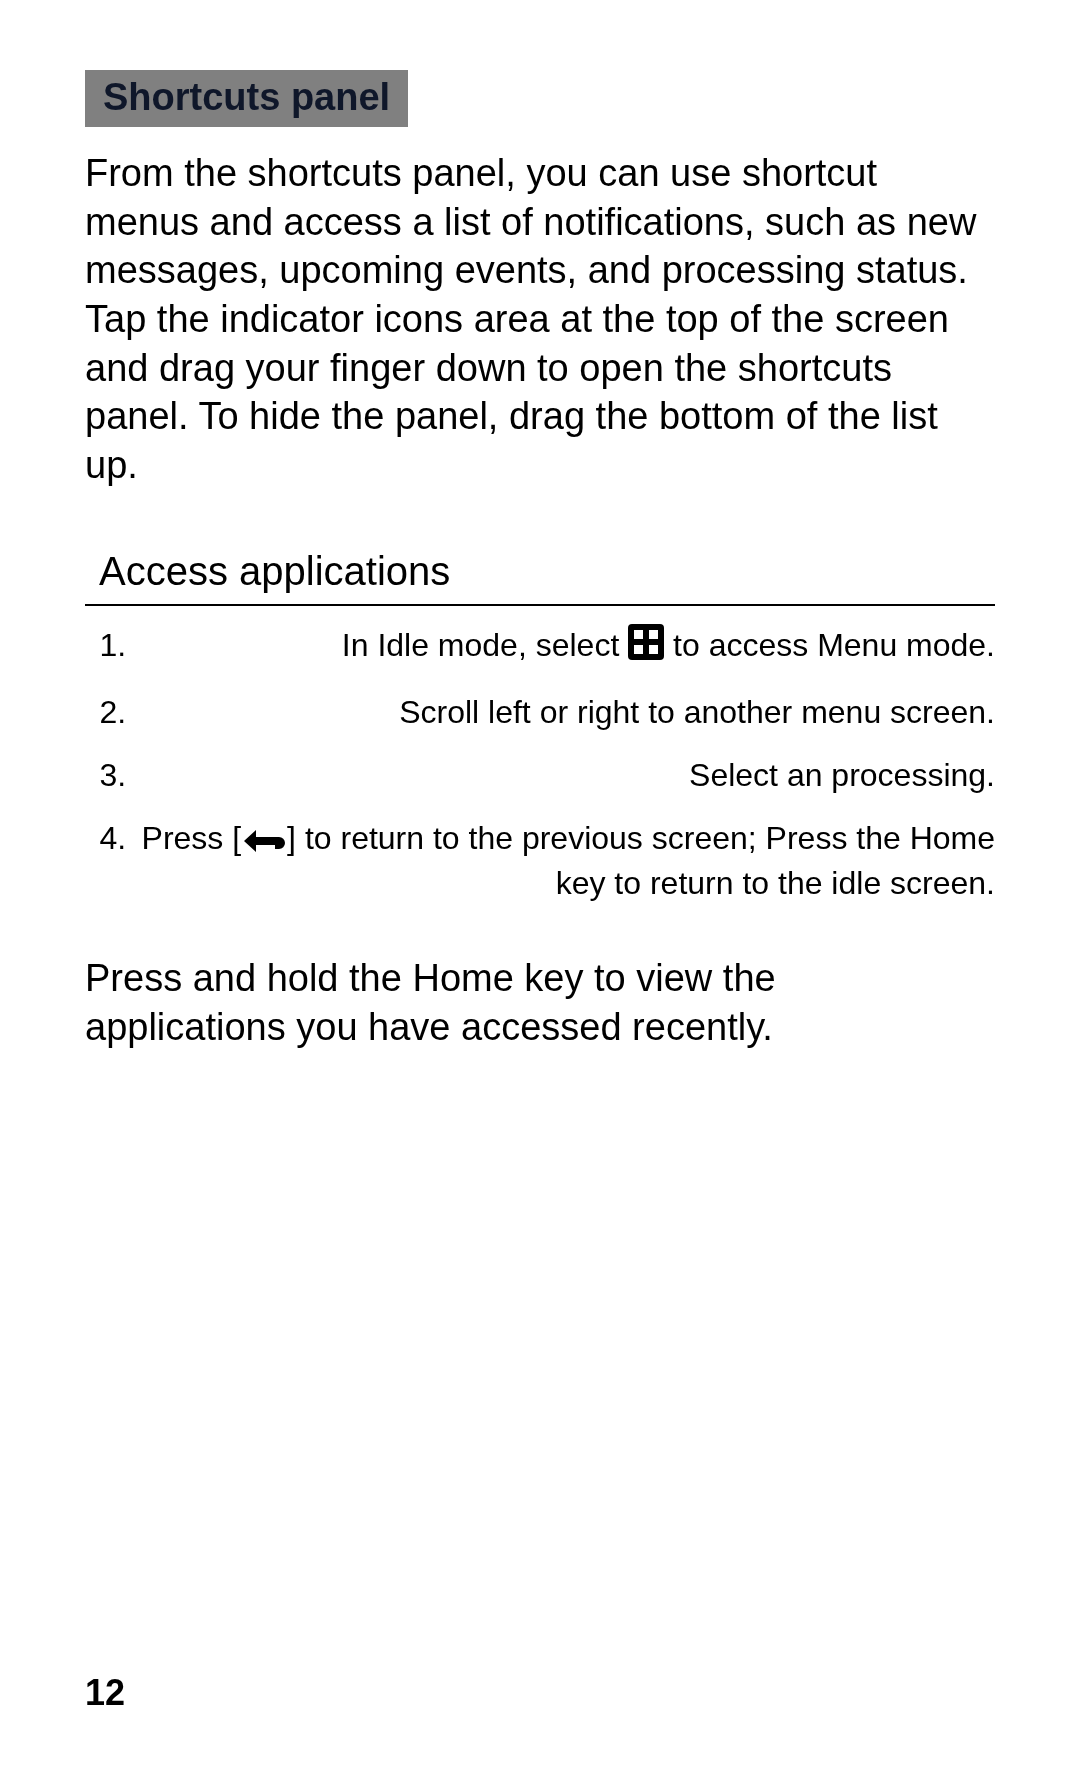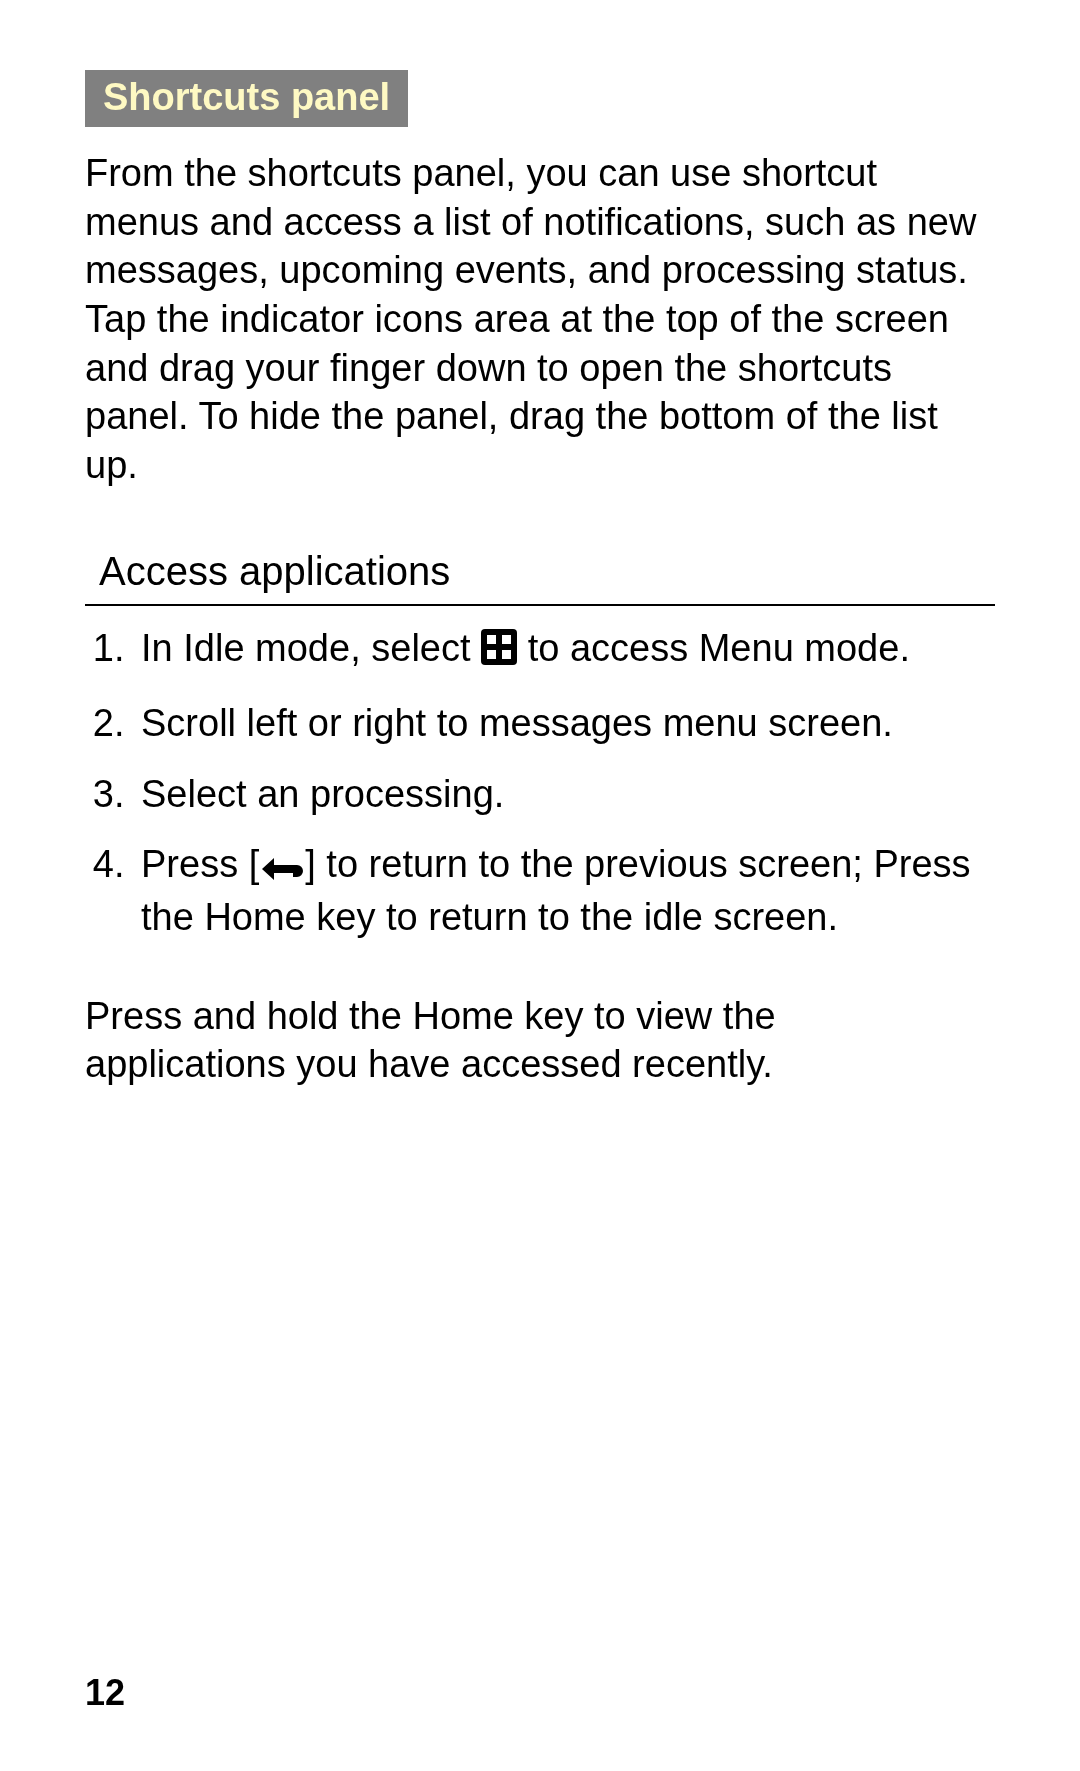--- a/index.html
+++ b/index.html
@@ -14,21 +14,21 @@
   .page {
     position: relative;
     width: 1080px;
     height: 1771px;
     box-sizing: border-box;
     padding: 70px 85px 60px 85px;
   }
   .subhead-bar {
     display: inline-block;
     background: #808080;
-    color: #fef9c3;
+    color: #0f172a;
     font-weight: 700;
     font-size: 38px;
     padding: 6px 18px 8px 18px;
     margin-bottom: 22px;
   }
   .body-text {
     font-size: 38px;
     line-height: 1.28;
     margin: 0 12px 60px 0;
     font-weight: 400;
@@ -38,24 +38,25 @@
     font-weight: 400;
     margin: 0 0 6px 14px;
     padding-bottom: 4px;
   }
   .section-rule {
     border: none;
     border-top: 2px solid #000;
     margin: 0 0 18px 0;
   }
   ol.steps {
-    font-size: 38px;
+    font-size: 32px;
     line-height: 1.28;
     margin: 0 0 50px 0;
     padding-left: 50px;
+    text-align: right;
   }
   ol.steps > li {
     margin-bottom: 22px;
     padding-left: 6px;
   }
   ol.steps .sub {
     display: block;
     margin-top: 4px;
   }
   .inline-icon {
@@ -99,21 +100,21 @@
       <span>In Idle mode, select </span><span class="inline-icon"><svg class="menu-grid-svg" viewBox="0 0 36 36">
           <rect x="0" y="0" width="36" height="36" rx="4" fill="#000"></rect>
           <rect x="6" y="6" width="9" height="9" fill="#fff"></rect>
           <rect x="21" y="6" width="9" height="9" fill="#fff"></rect>
           <rect x="6" y="21" width="9" height="9" fill="#fff"></rect>
           <rect x="21" y="21" width="9" height="9" fill="#fff"></rect>
         </svg></span><span> to access Menu mode.</span>
     </li>
 
     <li>
-      <span>Scroll left or right to messages menu screen.</span>
+      <span>Scroll left or right to another menu screen.</span>
     </li>
 
     <li>Select an processing.</li>
 
     <li>
       <span>Press [</span><span class="inline-icon"><svg class="back-arrow-svg" viewBox="0 0 46 30">
           <path d="M3 18 L15 7 L15 14 L38 14 A6 6 0 0 1 38 26 L34 26 L34 22 L15 22 L15 29 Z" fill="#000"></path>
         </svg></span><span>] to return to the previous screen; Press the Home key to return to the idle screen.</span>
     </li>
   </ol>

